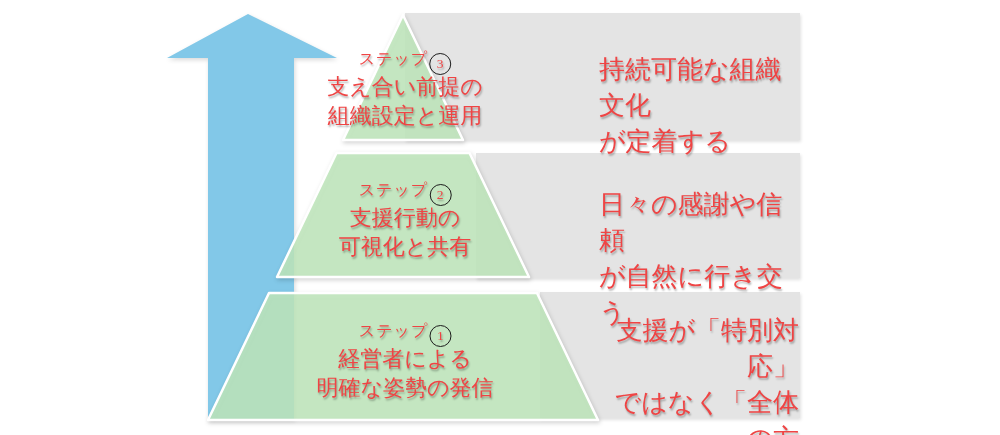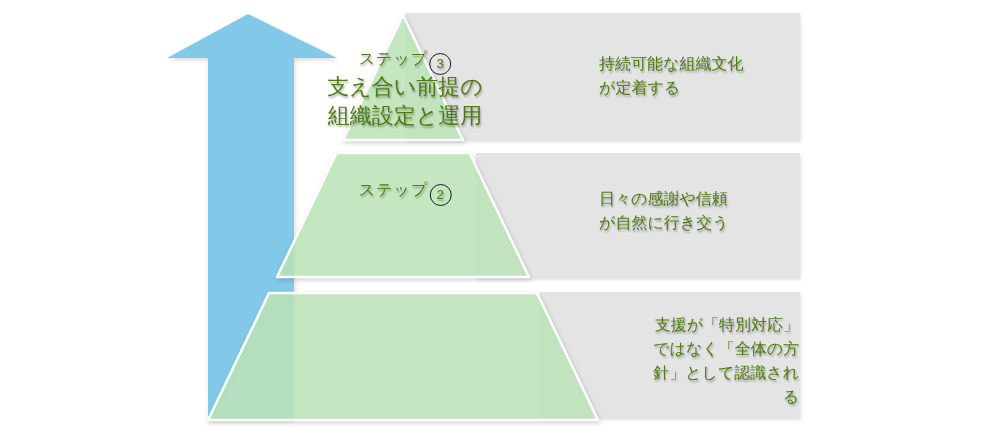--- a/index.html
+++ b/index.html
@@ -1,18 +1,18 @@
 <!DOCTYPE html>
 <html><head>
 <meta charset="utf-8">
 <style>
   html,body { margin:0; padding:0; background:#ffffff; }
   .stage {
     position:relative; width:1000px; height:435px; background:#ffffff;
-    font-family:Liberation Sans, sans-serif; color:#4d7c0f;
+    font-family:Liberation Serif, serif; color:#ef4444;
     overflow:hidden;
   }
   .obox {
     position:absolute; background:#e4e4e4;
     box-shadow:1px 2px 3px rgba(0,0,0,.12);
   }
   .obox-3 { left:405px; top:13px;  width:395px; height:127px; }
   .obox-2 { left:476px; top:153px; width:324px; height:125px; }
   .obox-1 { left:540px; top:292px; width:260px; height:126px; }
 
@@ -36,21 +36,21 @@
   .cnum {
     display:inline-block; width:20px; height:20px; line-height:19px;
     border:1.6px solid #1c1c1c; border-radius:50%;
     font-size:13.5px; text-align:center; vertical-align:-4px; margin-left:1px;
     letter-spacing:0;
   }
   .ptitle { font-size:22px; line-height:29px; white-space:pre-line; }
 
   .otext {
     position:absolute; left:599px; width:200px;
-    font-size:16px; line-height:24px; white-space:pre-line;
+    font-size:26px; line-height:36px; white-space:pre-line;
     text-shadow:1px 1.5px 2px rgba(0,0,0,.30);
   }
   .otext-3 { top:52px; }
   .otext-2 { top:187px; }
   .otext-1 { top:313px;text-align:right; }
 </style>
 </head>
 <body>
 
 <div class="stage">
@@ -67,22 +67,29 @@
   </svg>
 
   <div class="plabel plabel-3">
     <div class="step"><span>ステップ</span><span class="cnum">3</span></div>
     <div class="ptitle">支え合い前提の
 組織設定と運用</div>
   </div>
 
   <div class="plabel plabel-2">
     <div class="step"><span>ステップ</span><span class="cnum">2</span></div>
+    <div class="ptitle">支援行動の
+可視化と共有</div>
   </div>
 
+  <div class="plabel plabel-1">
+    <div class="step"><span>ステップ</span><span class="cnum">1</span></div>
+    <div class="ptitle">経営者による
+明確な姿勢の発信</div>
+  </div>
 
   <div class="otext otext-3">持続可能な組織文化
 が定着する</div>
   <div class="otext otext-2">日々の感謝や信頼
 が自然に行き交う</div>
   <div class="otext otext-1">支援が「特別対応」
 ではなく「全体の方
 針」として認識され
 る</div>
 

